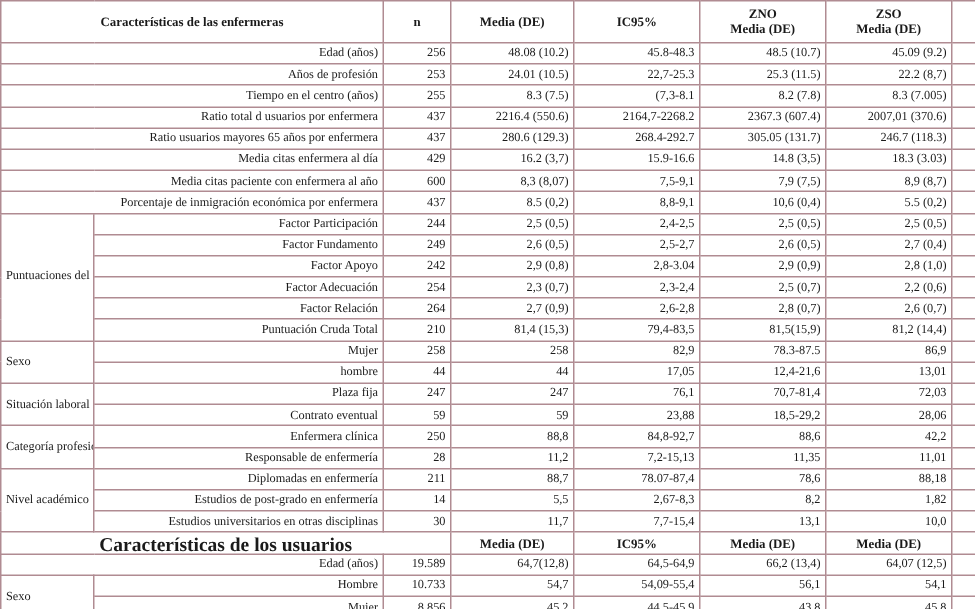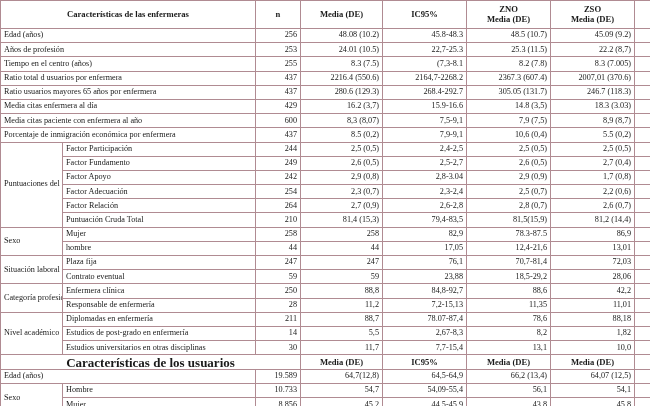--- a/index.html
+++ b/index.html
@@ -43,21 +43,21 @@
     text-align: center;
     height: 27px;
     font-size: 8.6px;
     line-height: 1.15;
   }
   .hdr-two { display: block; }
   td.row-h {
     height: 13.2px;
   }
   td.lbl {
-    text-align: left;
+    text-align: right;
   }
   td.grp {
     text-align: left;
     vertical-align: middle;
     line-height: 1.25;
   }
   td.num {
     text-align: right;
   }
 </style>
@@ -153,21 +153,21 @@
         <td class="num row-h">8,3 (8,07)</td>
         <td class="num row-h">7,5-9,1</td>
         <td class="num row-h">7,9 (7,5)</td>
         <td class="num row-h">8,9 (8,7)</td>
         <td class="num row-h">0,2</td>
       </tr>
       <tr>
         <td class="lbl row-h" colspan="2">Porcentaje de inmigración económica por enfermera</td>
         <td class="num row-h">437</td>
         <td class="num row-h">8.5 (0,2)</td>
-        <td class="num row-h">7,9-9,1</td>
+        <td class="num row-h">8,8-9,1</td>
         <td class="num row-h">10,6 (0,4)</td>
         <td class="num row-h">5.5 (0,2)</td>
         <td class="num row-h">&lt; 0,001</td>
       </tr>
       <tr>
         <td class="grp row-h" rowspan="6">Puntuaciones del NWI</td>
         <td class="lbl row-h">Factor Participación</td>
         <td class="num row-h">244</td>
         <td class="num row-h">2,5 (0,5)</td>
         <td class="num row-h">2,4-2,5</td>
@@ -183,21 +183,21 @@
         <td class="num row-h">2,6 (0,5)</td>
         <td class="num row-h">2,7 (0,4)</td>
         <td class="num row-h">0,08</td>
       </tr>
       <tr>
         <td class="lbl row-h">Factor Apoyo</td>
         <td class="num row-h">242</td>
         <td class="num row-h">2,9 (0,8)</td>
         <td class="num row-h">2,8-3.04</td>
         <td class="num row-h">2,9 (0,9)</td>
-        <td class="num row-h">1,7 (0,8)</td>
+        <td class="num row-h">2,8 (1,0)</td>
         <td class="num row-h">0,2</td>
       </tr>
       <tr>
         <td class="lbl row-h">Factor Adecuación</td>
         <td class="num row-h">254</td>
         <td class="num row-h">2,3 (0,7)</td>
         <td class="num row-h">2,3-2,4</td>
         <td class="num row-h">2,5 (0,7)</td>
         <td class="num row-h">2,2 (0,6)</td>
         <td class="num row-h">&lt; 0,001</td>

